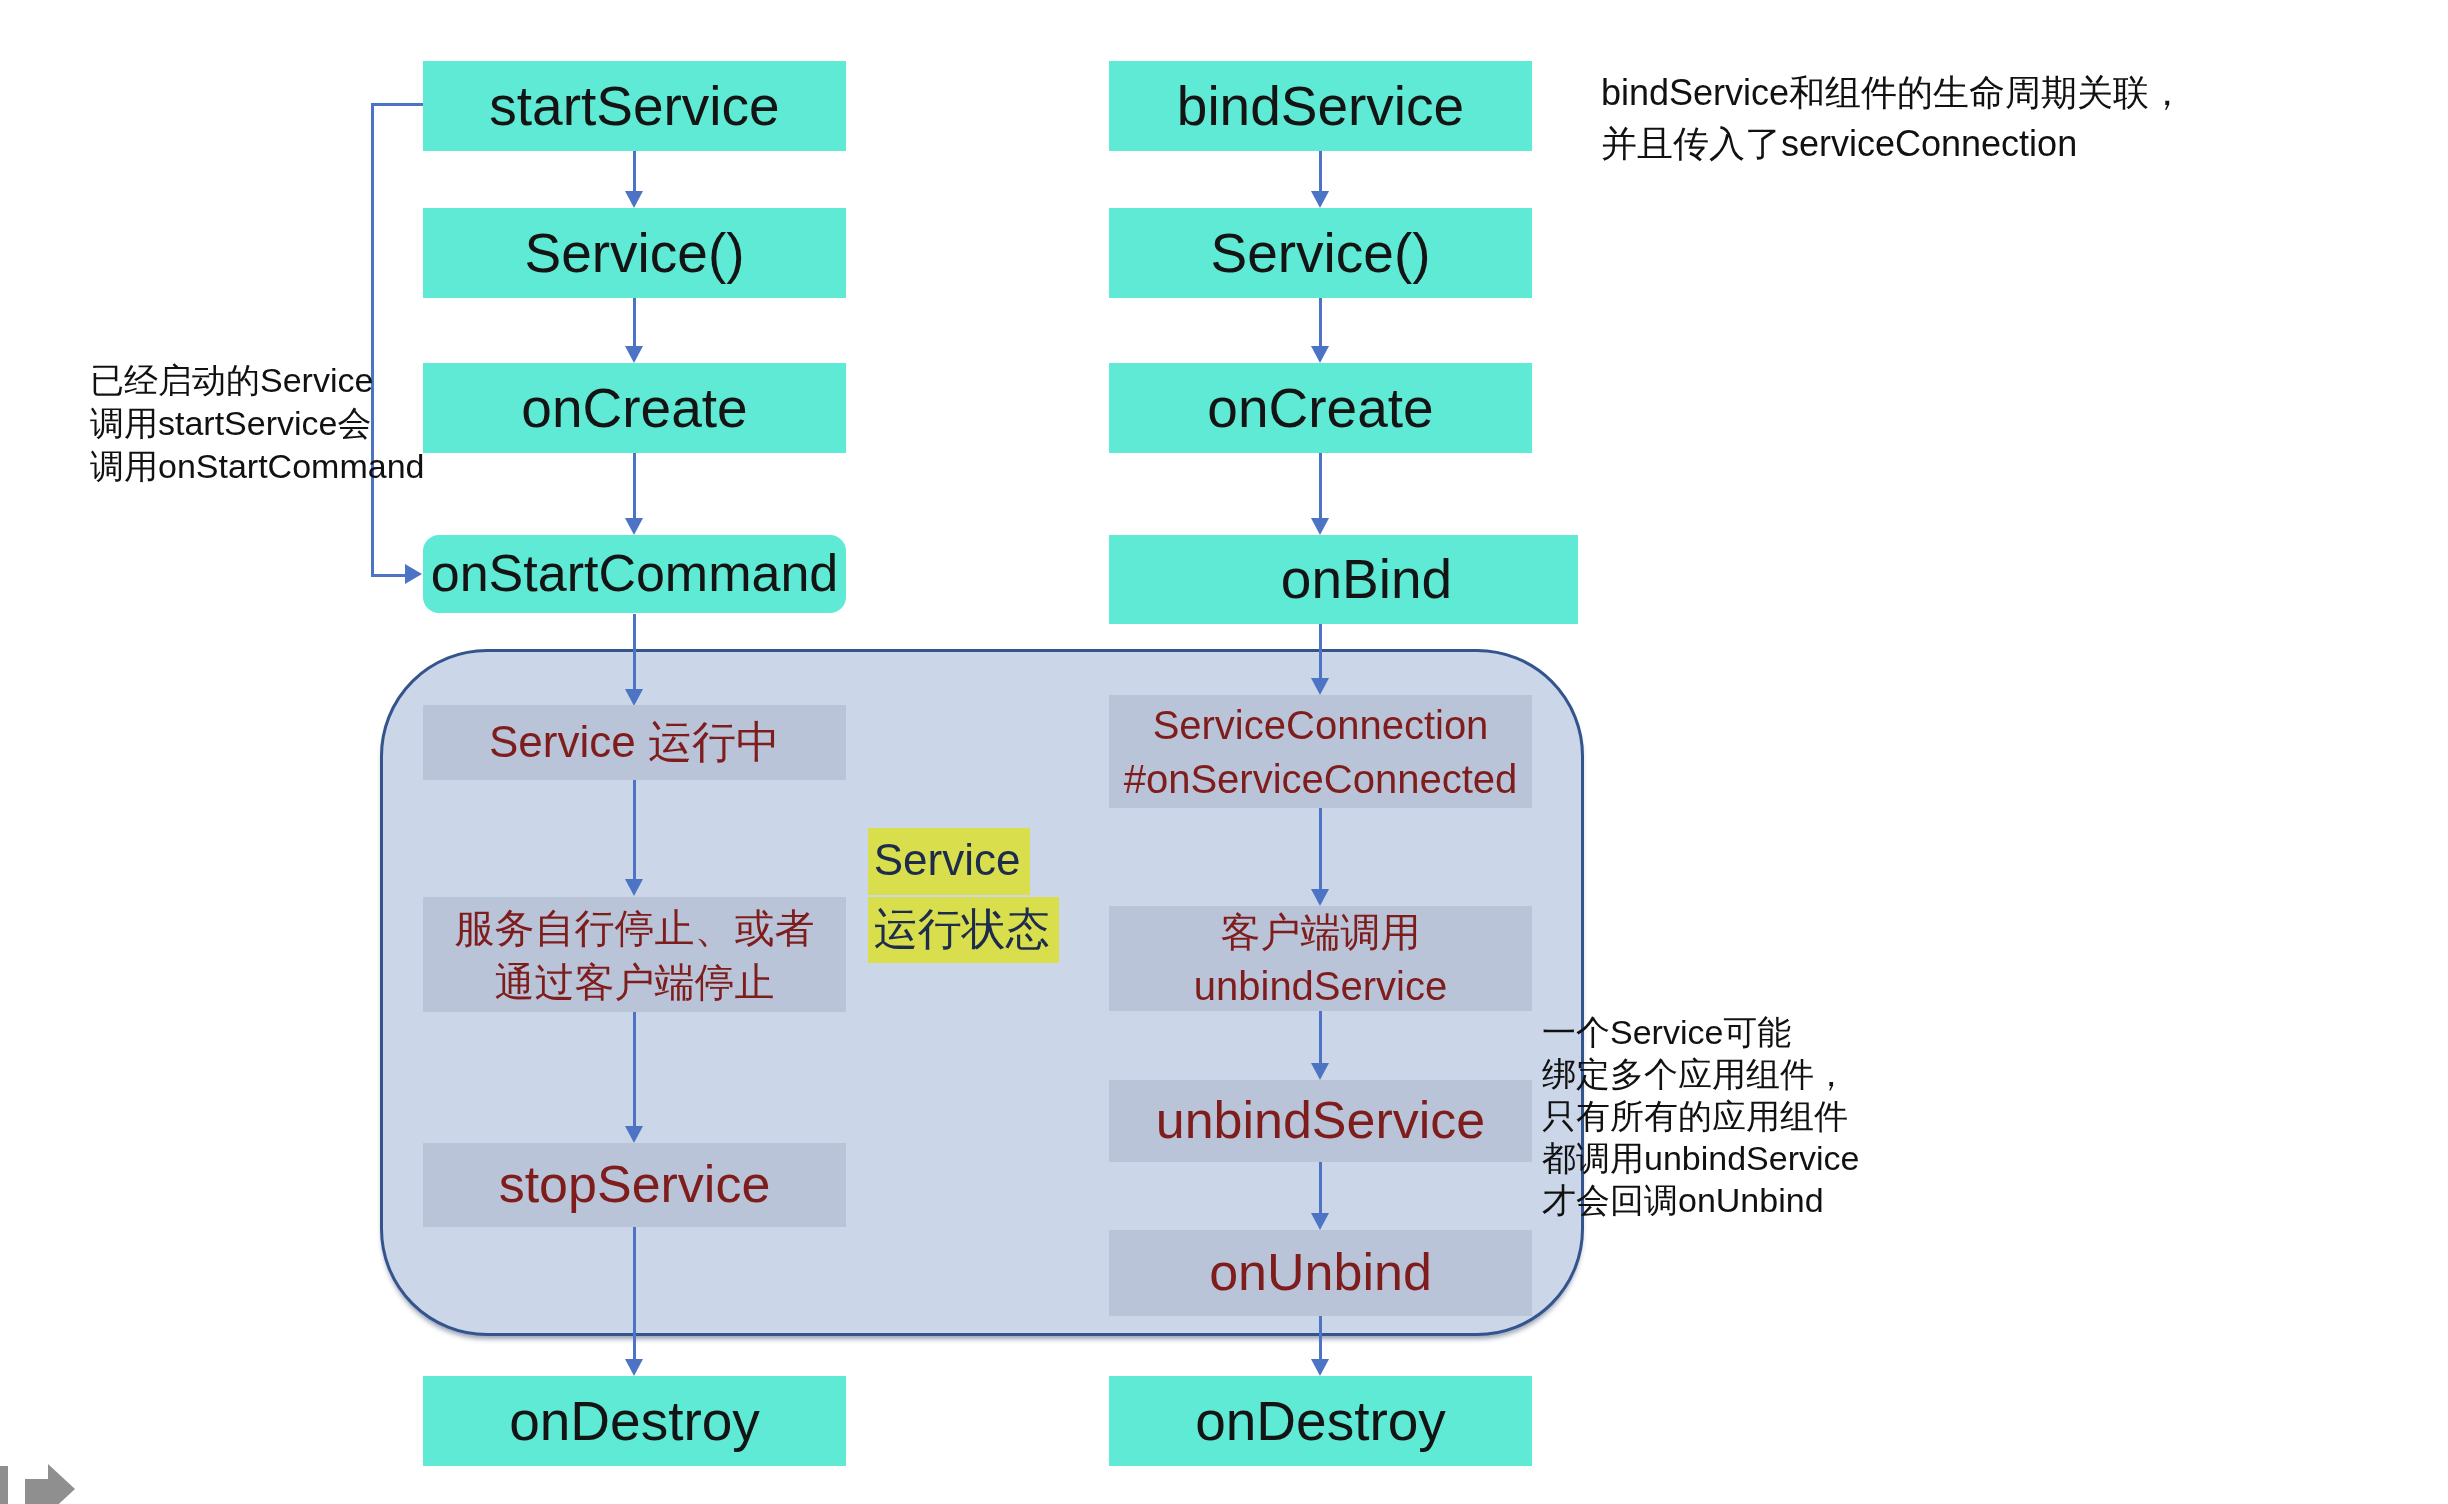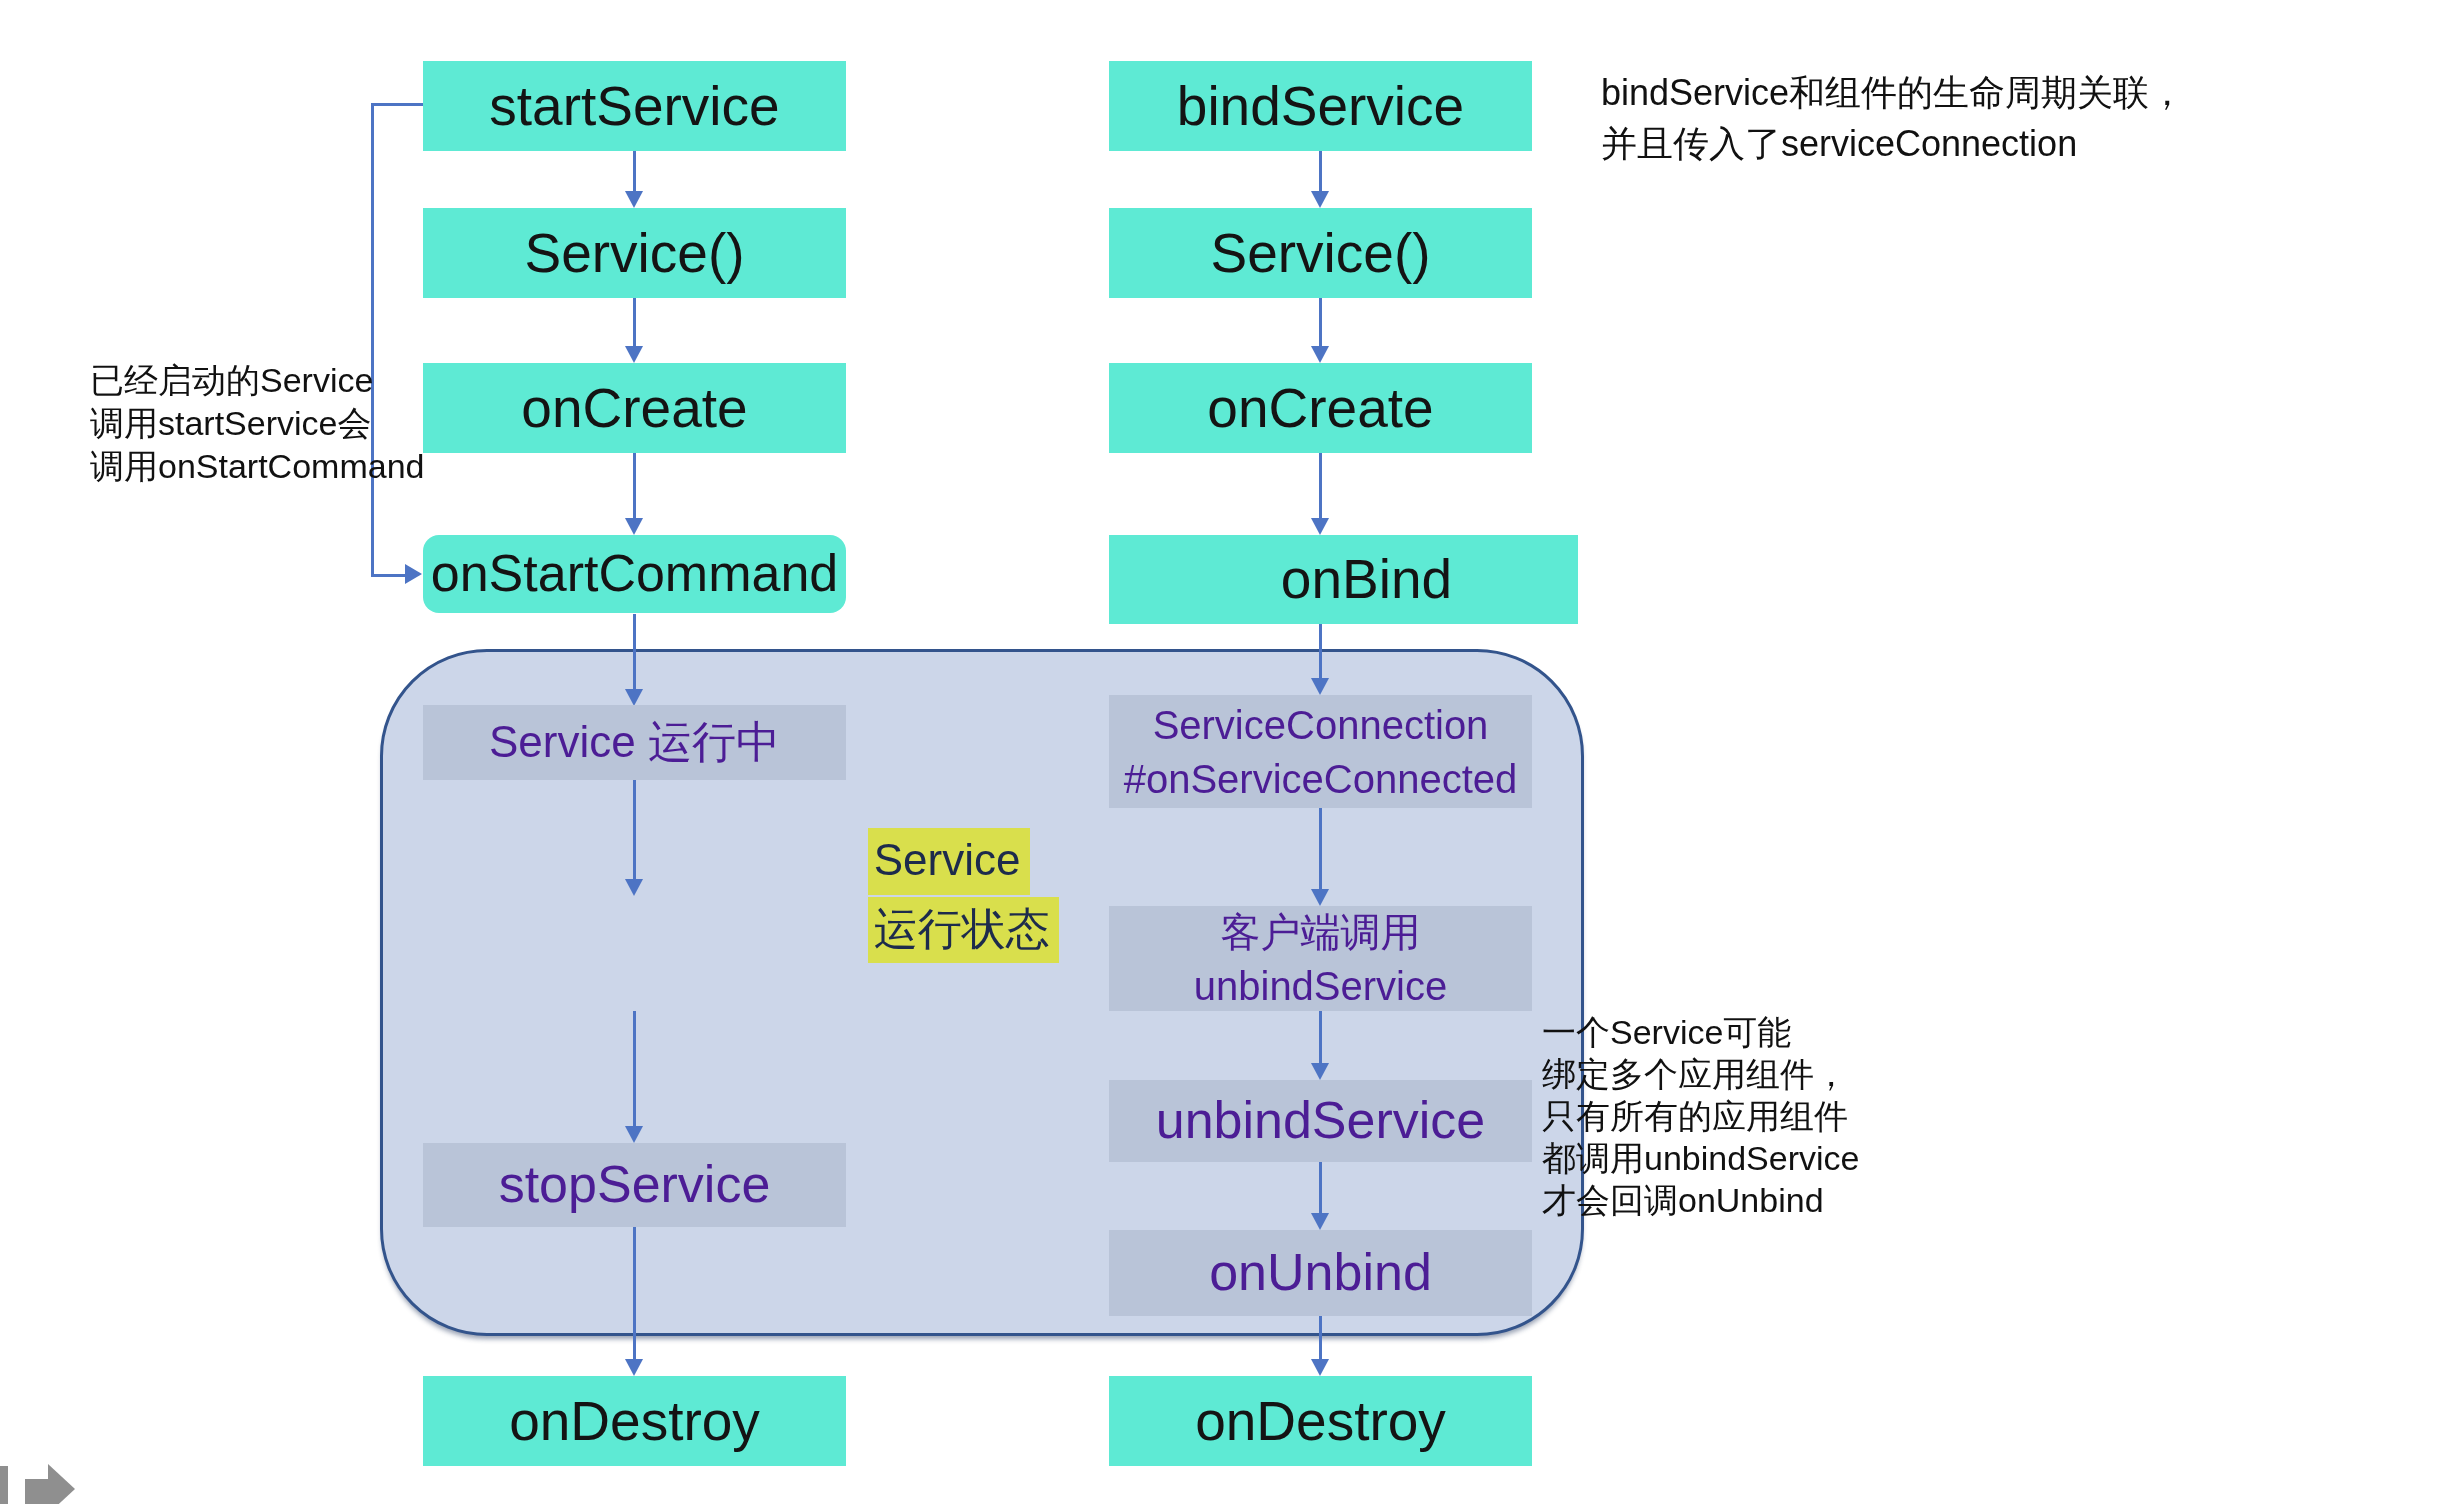--- a/index.html
+++ b/index.html
@@ -13,21 +13,21 @@
     background:#ccd6e9;border:3.8px solid #33548c;border-radius:107px;
     box-shadow:0 5.7px 5.7px -2.9px rgba(28,48,88,.45);
     box-sizing:border-box;z-index:1;
   }
   
   .gbox{
     position:absolute;background:#5eead4;color:#141414;
     display:flex;align-items:center;justify-content:center;text-align:center;
     font-size:55px;line-height:1.1;z-index:3;
   }
-  .ibox{background:#b9c4d8;color:#4c1d95;}
+  .ibox{background:#b9c4d8;color:#7f1d1d;}
   .two-line{flex-direction:column;font-size:40px;line-height:54px;}
   .fs54{font-size:52px;}
   .fs46{font-size:44px;}
   
   .arr{position:absolute;width:2.9px;background:#4d74c4;z-index:2;}
   .arr::after{
     content:"";position:absolute;left:50%;transform:translateX(-50%);bottom:-17px;
     width:0;height:0;border-left:9.6px solid transparent;border-right:9.6px solid transparent;
     border-top:17px solid #4d74c4;
   }
@@ -62,20 +62,24 @@
 
 <div class="stage">
 
   <div class="state-region"></div>
 
   <div class="gbox" style="left:423px;top:61px;width:423px;height:90px;">startService</div>
   <div class="gbox" style="left:423px;top:208px;width:423px;height:90px;">Service()</div>
   <div class="gbox" style="left:423px;top:363px;width:423px;height:90px;">onCreate</div>
   <div class="gbox fs54" style="left:423px;top:535px;width:423px;height:78px;border-radius:16px;">onStartCommand</div>
   <div class="gbox ibox fs46" style="left:423px;top:705px;width:423px;height:75px;">Service 运行中</div>
+  <div class="gbox ibox two-line" style="left:423px;top:897px;width:423px;height:115px;">
+    <span>服务自行停止、或者</span>
+    <span>通过客户端停止</span>
+  </div>
   <div class="gbox ibox fs54" style="left:423px;top:1143px;width:423px;height:84px;">stopService</div>
   <div class="gbox" style="left:423px;top:1376px;width:423px;height:90px;">onDestroy</div>
 
   <div class="gbox" style="left:1109px;top:61px;width:423px;height:90px;">bindService</div>
   <div class="gbox" style="left:1109px;top:208px;width:423px;height:90px;">Service()</div>
   <div class="gbox" style="left:1109px;top:363px;width:423px;height:90px;">onCreate</div>
   <div class="gbox" style="left:1109px;top:535px;width:423px;height:89px;padding-left:46px;">onBind</div>
   <div class="gbox ibox two-line" style="left:1109px;top:695px;width:423px;height:113px;">
     <span>ServiceConnection</span>
     <span>#onServiceConnected</span>

